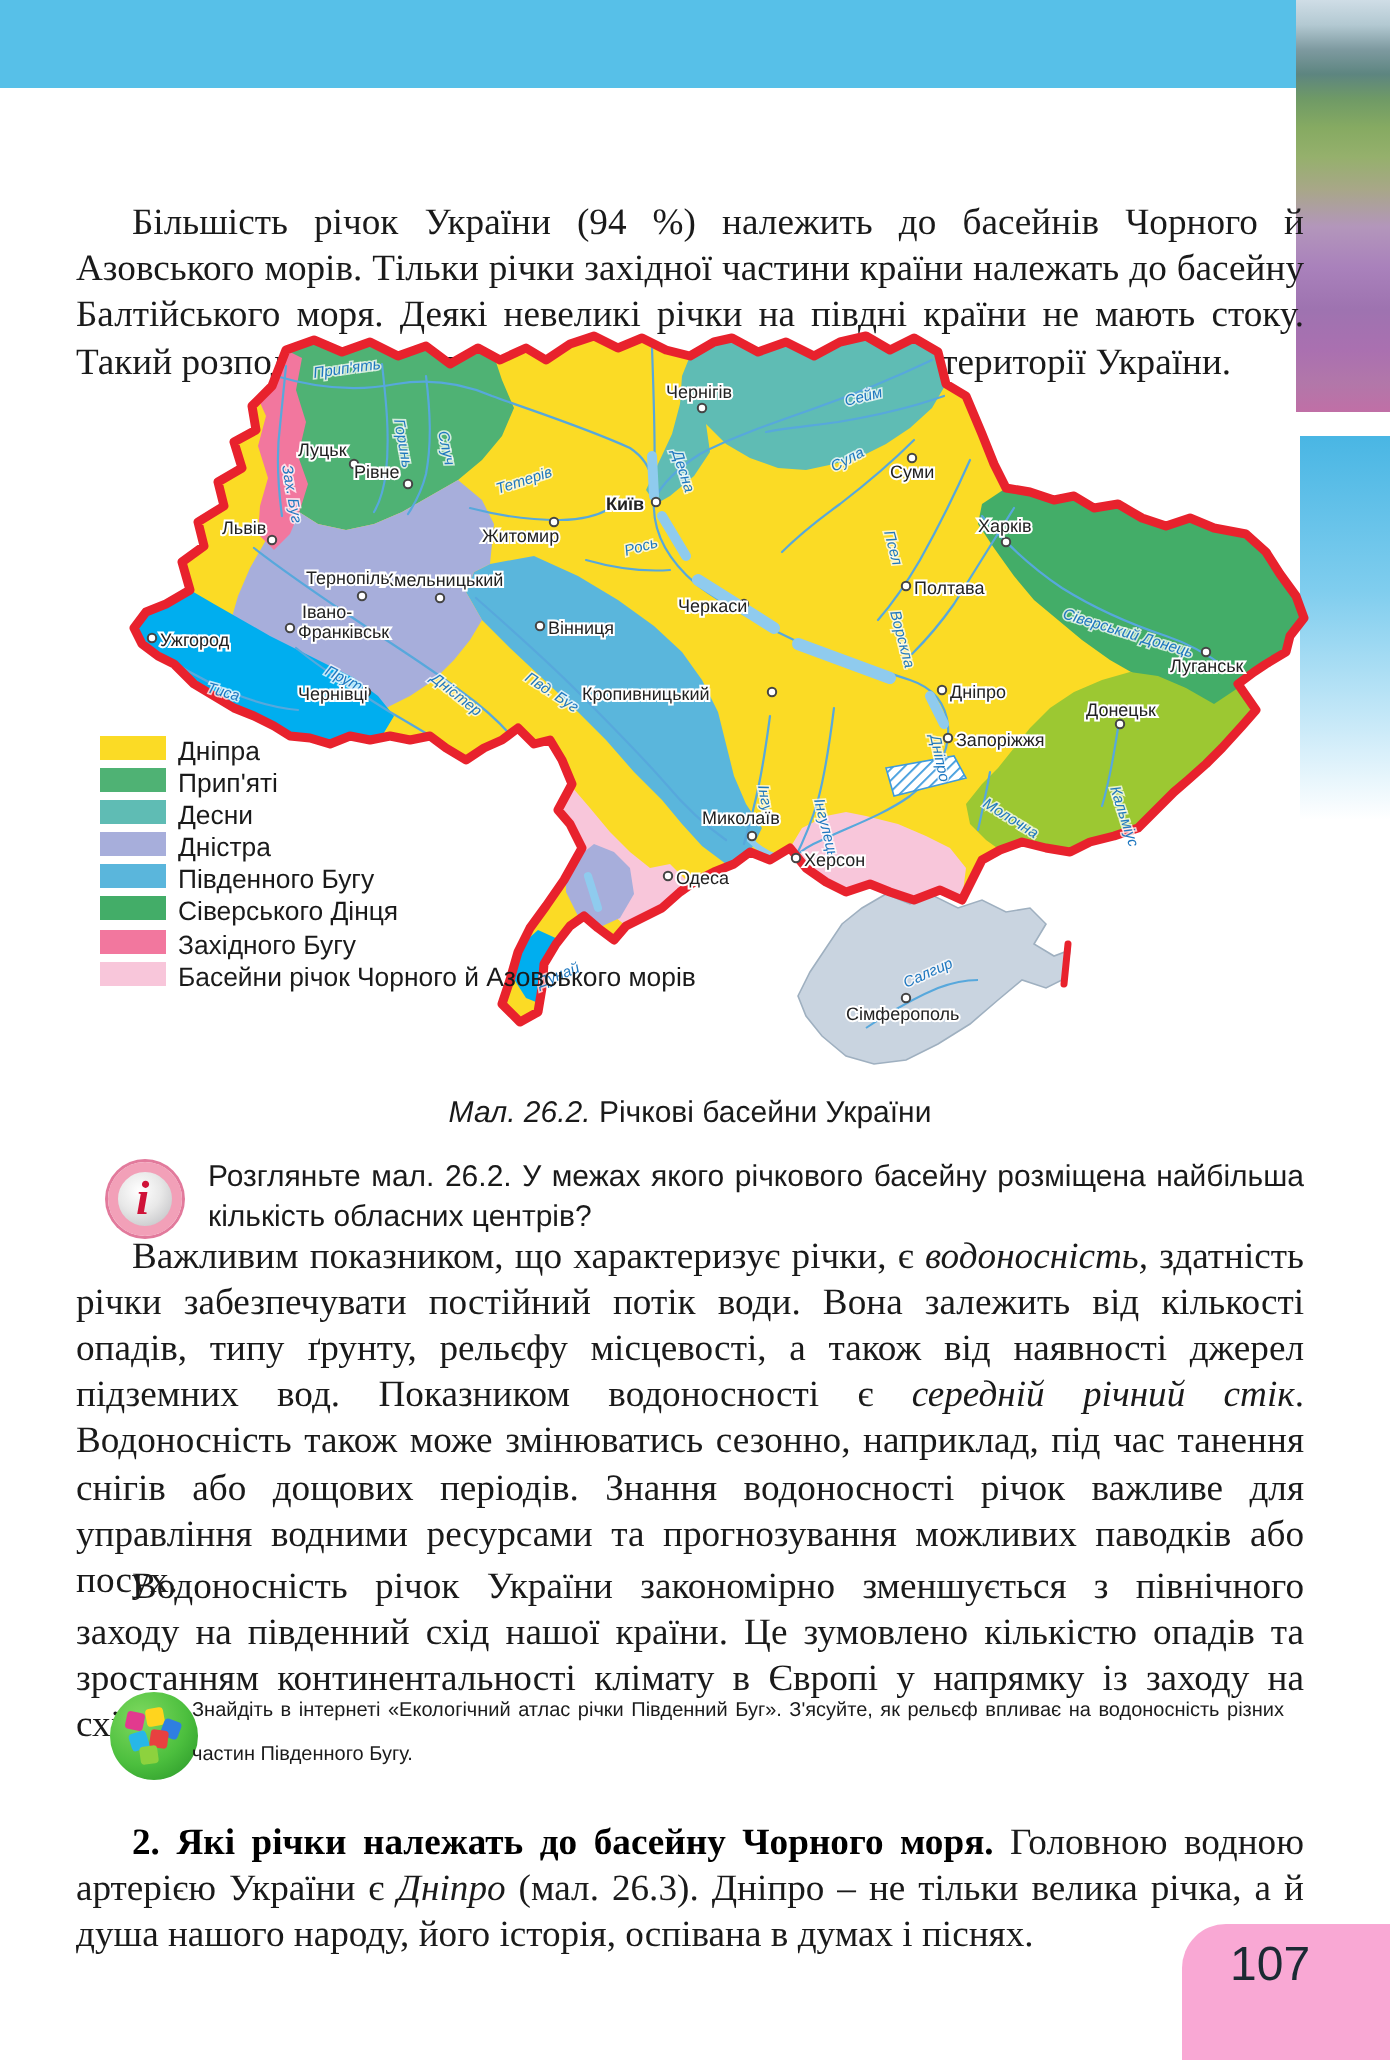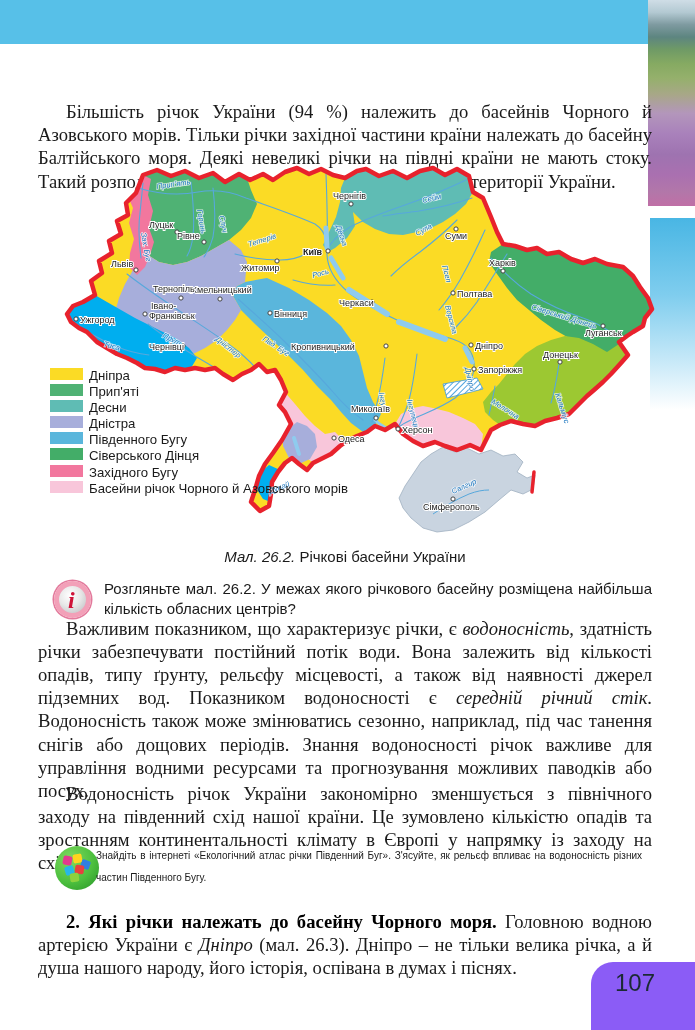--- a/index.html
+++ b/index.html
@@ -40,21 +40,21 @@
     font-style:italic;font-weight:bold;font-size:24px;color:#cf1238;}
   #info-text{left:104px;top:579px;width:548px;font-family:"Liberation Sans",sans-serif;
     font-size:15px;line-height:20px;text-align:justify;}
   
   #act-icon{left:55px;top:846px;width:44px;height:44px;border-radius:50%;overflow:hidden;
     background:radial-gradient(circle at 35% 30%,#7fd95f 0%,#4cbf3e 55%,#259126 100%);}
   .mosaic{position:absolute;width:9px;height:9px;border-radius:2px;}
   #act-text{left:96px;top:845px;width:546px;font-family:"Liberation Sans",sans-serif;
     font-size:10px;line-height:21.5px;text-align:justify;}
   
-  #page-box{left:591px;top:962px;width:104px;height:68px;background:#8b5cf6;
+  #page-box{left:591px;top:962px;width:104px;height:68px;background:#f9a8d4;
     border-top-left-radius:22px;}
   #page-num{position:absolute;left:24px;top:7px;font-family:"Liberation Sans",sans-serif;
     font-size:24px;color:#1b2a33;}
   
   .city-lb{font-family:"Liberation Sans",sans-serif;font-size:9px;fill:#222;
     paint-order:stroke;stroke:#ffffff;stroke-width:2px;}
   .riv-lb{font-family:"Liberation Sans",sans-serif;font-style:italic;font-size:7.6px;
     fill:#1F78C0;paint-order:stroke;stroke:rgba(255,255,255,.75);stroke-width:1.6px;}
 </style>
 </head>

